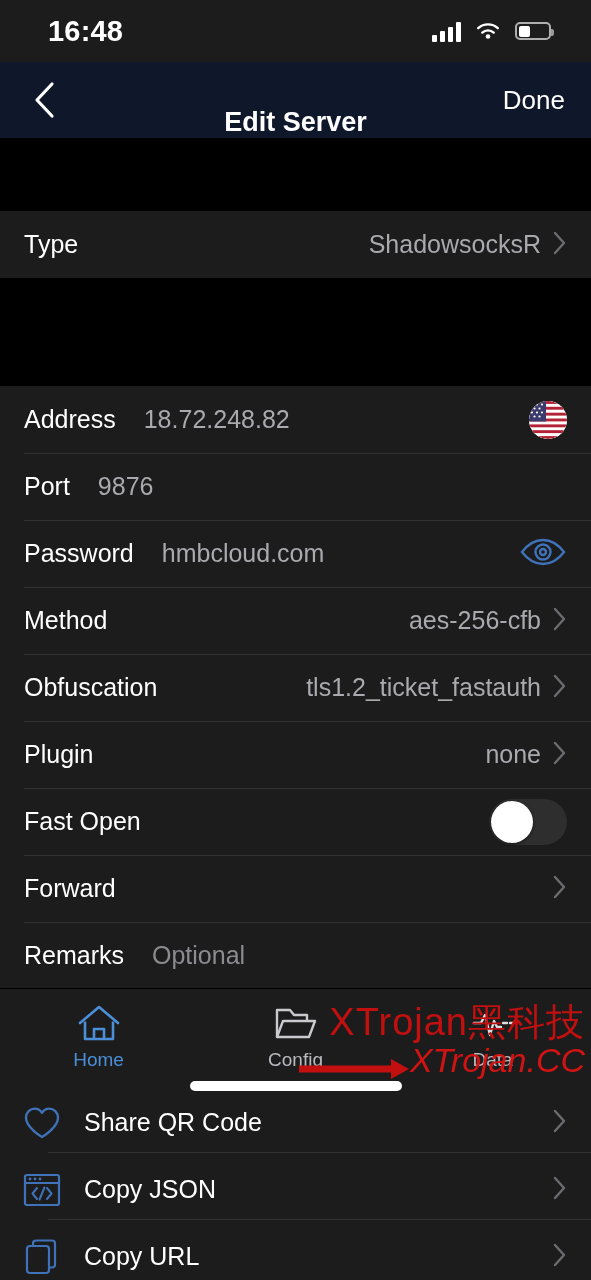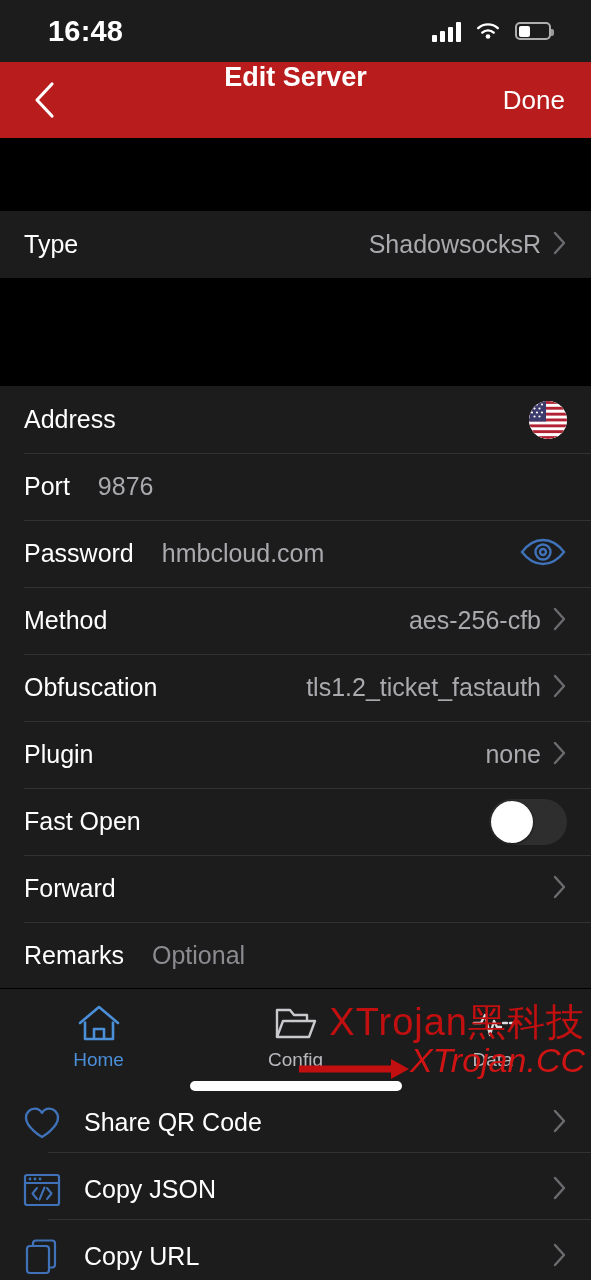--- a/index.html
+++ b/index.html
@@ -25,22 +25,22 @@
   .bars i:nth-child(1){height:7px;} .bars i:nth-child(2){height:11px;}
   .bars i:nth-child(3){height:15px;} .bars i:nth-child(4){height:20px;}
   .batt { position:relative; width:36px; height:18px; border:2px solid rgba(255,255,255,.65);
           border-radius:5px; display:flex; align-items:center; }
   .batt::after{ content:""; position:absolute; right:-5px; top:5px; width:3px; height:7px;
                 background:rgba(255,255,255,.55); border-radius:0 2px 2px 0;}
   .batt b { display:block; width:11px; height:11px; background:#fff; border-radius:2px; margin-left:2px;}
 
   
   .navbar {
-    height:76px; background:#b91c1c; position:relative;
-    display:flex; align-items:flex-start;
+    height:76px; background:#0f172a; position:relative;
+    display:flex; align-items:flex-end;
   }
   .nav-back { position:absolute; left:22px; top:50%; transform:translateY(-50%);
               width:44px; height:44px; display:flex; align-items:center; justify-content:center; }
   .nav-title { width:100%; text-align:center; color:#fff; font-size:27px; font-weight:600; }
   .nav-done { position:absolute; right:26px; top:50%; transform:translateY(-50%);
               color:#fff; font-size:26px; font-weight:400; }
 
   .gap { background:#000; }
   .gap-s { height:25px; }
   .gap-m { height:60px; }
@@ -147,20 +147,21 @@
       </span>
     </div>
   </div>
 
   <div class="gap gap-m"></div>
 
   <div class="group">
 
     <div class="row">
       <span class="label">Address</span>
+      <span class="value inline">18.72.248.82</span>
       <span class="flag">
         <svg width="38" height="38" viewBox="0 0 38 38">
           <defs>
               <clipPath id="cf">
                 <circle cx="19" cy="19" r="19"></circle>
               </clipPath>
             </defs>
           <g clip-path="url(#cf)">
             <rect width="38" height="38" fill="#fff"></rect>
             <g fill="#b22234">

